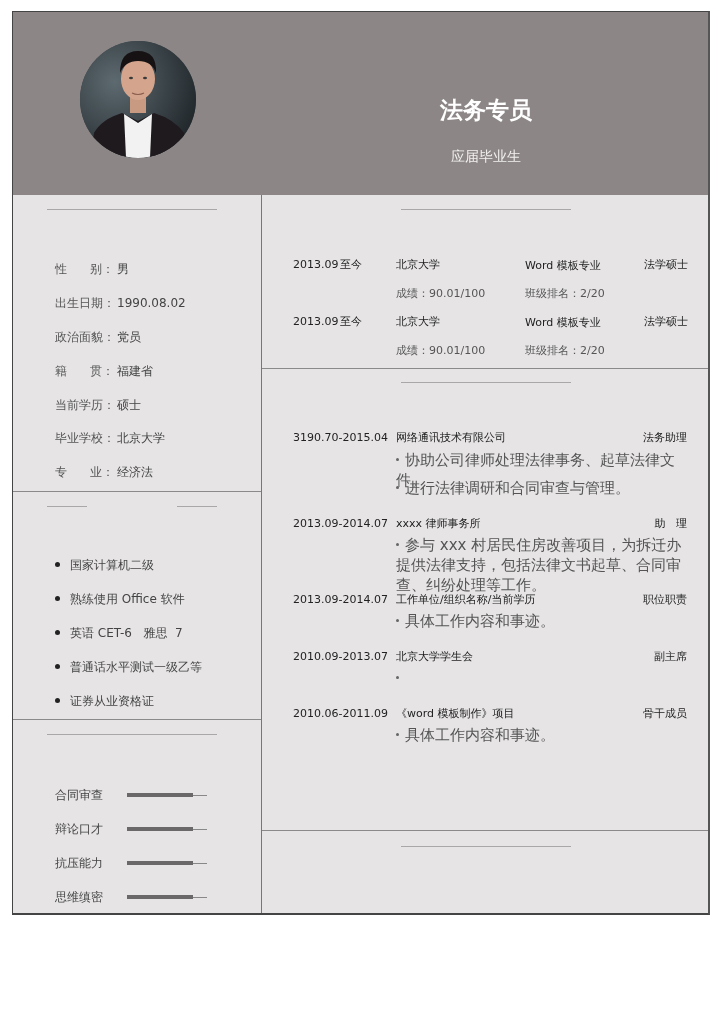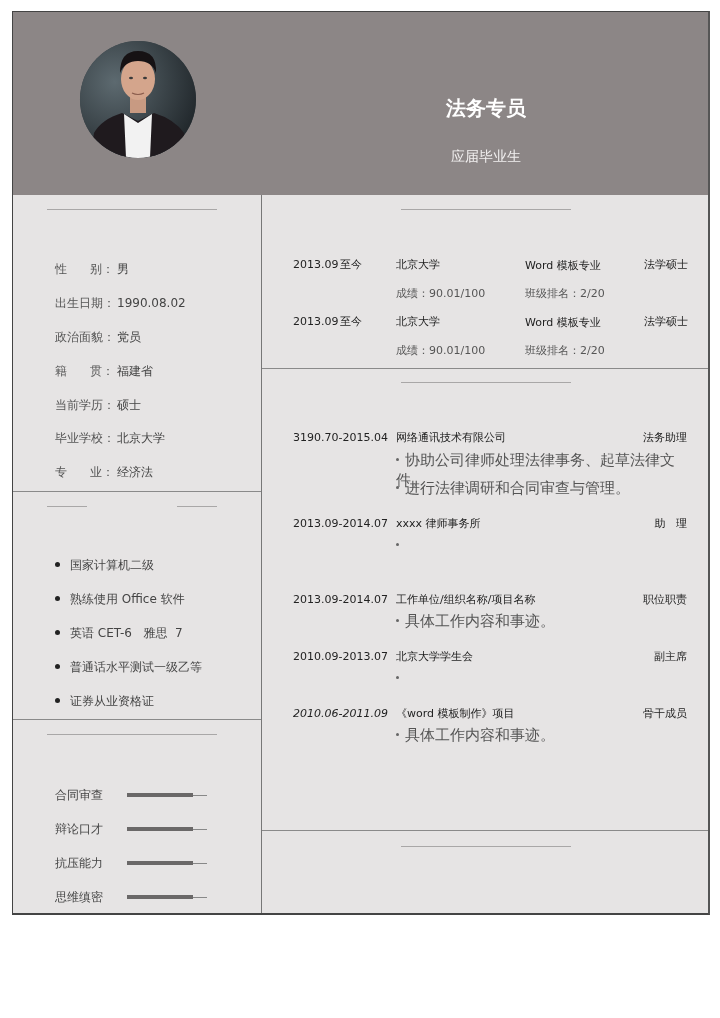--- a/index.html
+++ b/index.html
@@ -6,21 +6,21 @@
   body { width:720px; height:1018px; position:relative; overflow:hidden;
          font-family:"DejaVu Sans","Liberation Sans",sans-serif; color:#333; }
   .frame { position:absolute; left:12px; top:11px; width:695px; height:901px;
            border:1px solid #444; border-right:2px solid #555; border-bottom:2px solid #444;
            background:#e6e4e4; box-sizing:content-box; }
   .header { position:absolute; left:0; top:0; width:695px; height:183px; background:#8c8686; }
   .photo { position:absolute; left:67px; top:29px; width:116px; height:117px; border-radius:50%;
            overflow:hidden; background:#3b4348; }
   .title { position:absolute; left:400px; width:146px; text-align:center; color:#fff; }
   .t1 { top:25px; font-size:22px; font-weight:bold; letter-spacing:1px; }
-  .t2 { top:83px; font-size:20px; font-weight:bold; }
+  .t2 { top:83px; font-size:23px; font-weight:bold; }
   .t3 { top:136px; font-size:14px; color:#f2f0f0; }
 
   .vdiv { position:absolute; left:248px; top:183px; width:1px; height:718px; background:#777; }
   .hline { position:absolute; height:1px; background:#8a8a8a; }
   .deco { position:absolute; height:1px; background:#a9a7a7; }
 
   .info-row { position:absolute; left:42px; font-size:12px; color:#555; }
   .info-row .lbl { display:inline-block; width:62px; white-space:pre; }
   .info-row .val { color:#444; }
 
@@ -163,39 +163,39 @@
     <span class="exp-org" style="top:418px;">网络通讯技术有限公司</span>
     <span class="exp-role" style="top:418px;">法务助理</span>
     <div class="exp-bul" style="top:438px;"><span class="b"></span><span>协助公司律师处理法律事务、起草法律文件。</span></div>
     <div class="exp-bul" style="top:466px;"><span class="b"></span><span>进行法律调研和合同审查与管理。</span></div>
   </div>
 
   <div>
     <span class="exp-date" style="top:505px;">2013.09-2014.07</span>
     <span class="exp-org" style="top:504px;">xxxx 律师事务所</span>
     <span class="exp-role" style="top:504px; white-space:pre;">助   理</span>
-    <div class="exp-bul" style="top:523px; width:290px;"><span class="b"></span></div>
+    <div class="exp-bul" style="top:523px; width:290px;"><span class="b"></span><span>参与 xxx 村居民住房改善项目，为拆迁办提供法律支持，包括法律文书起草、合同审查、纠纷处理等工作。</span></div>
   </div>
 
   <div>
     <span class="exp-date" style="top:581px;">2013.09-2014.07</span>
-    <span class="exp-org" style="top:580px;">工作单位/组织名称/项目名称</span>
+    <span class="exp-org" style="top:580px;">工作单位/组织名称/当前学历</span>
     <span class="exp-role" style="top:580px;padding-left:12px;">职位职责</span>
     <div class="exp-bul" style="top:599px;"><span class="b"></span><span>具体工作内容和事迹。</span></div>
   </div>
 
   <div>
     <span class="exp-date" style="top:638px;">2010.09-2013.07</span>
     <span class="exp-org" style="top:637px;">北京大学学生会</span>
     <span class="exp-role" style="top:637px;">副主席</span>
     <div class="exp-bul" style="top:656px;"><span class="b"></span></div>
   </div>
 
   <div>
-    <span class="exp-date" style="top:695px;font-style:italic;">2010.06-2011.09</span>
+    <span class="exp-date" style="top:695px;">2010.06-2011.09</span>
     <span class="exp-org" style="top:694px;">《word 模板制作》项目</span>
     <span class="exp-role" style="top:694px;">骨干成员</span>
     <div class="exp-bul" style="top:713px;"><span class="b"></span><span>具体工作内容和事迹。</span></div>
   </div>
 
   <div class="hline" style="left:249px; top:818px; width:446px;"></div>
 
   <div class="deco" style="left:388px; top:834px; width:170px;"></div>
 </div>
 

